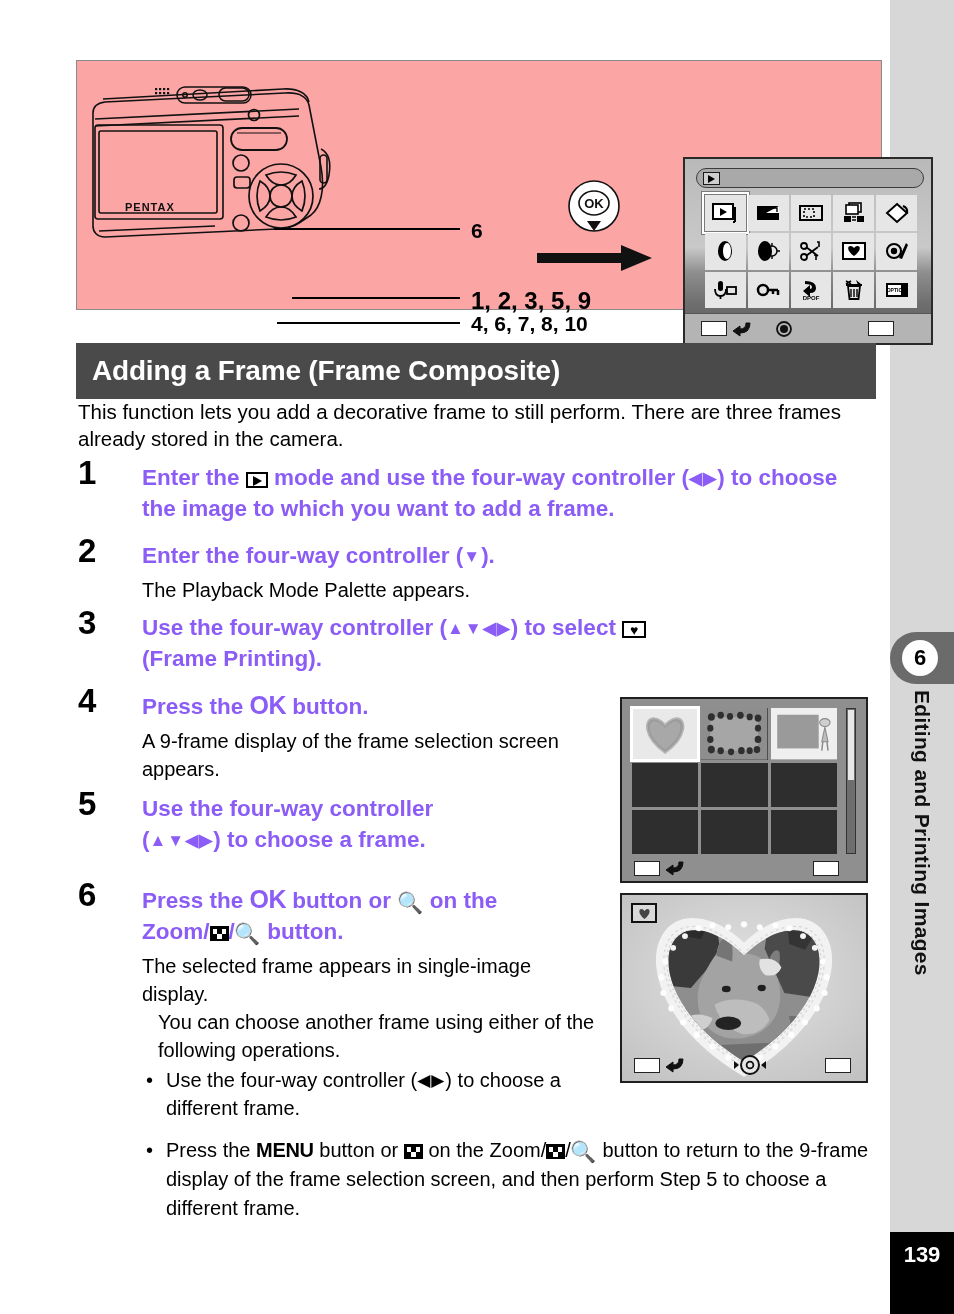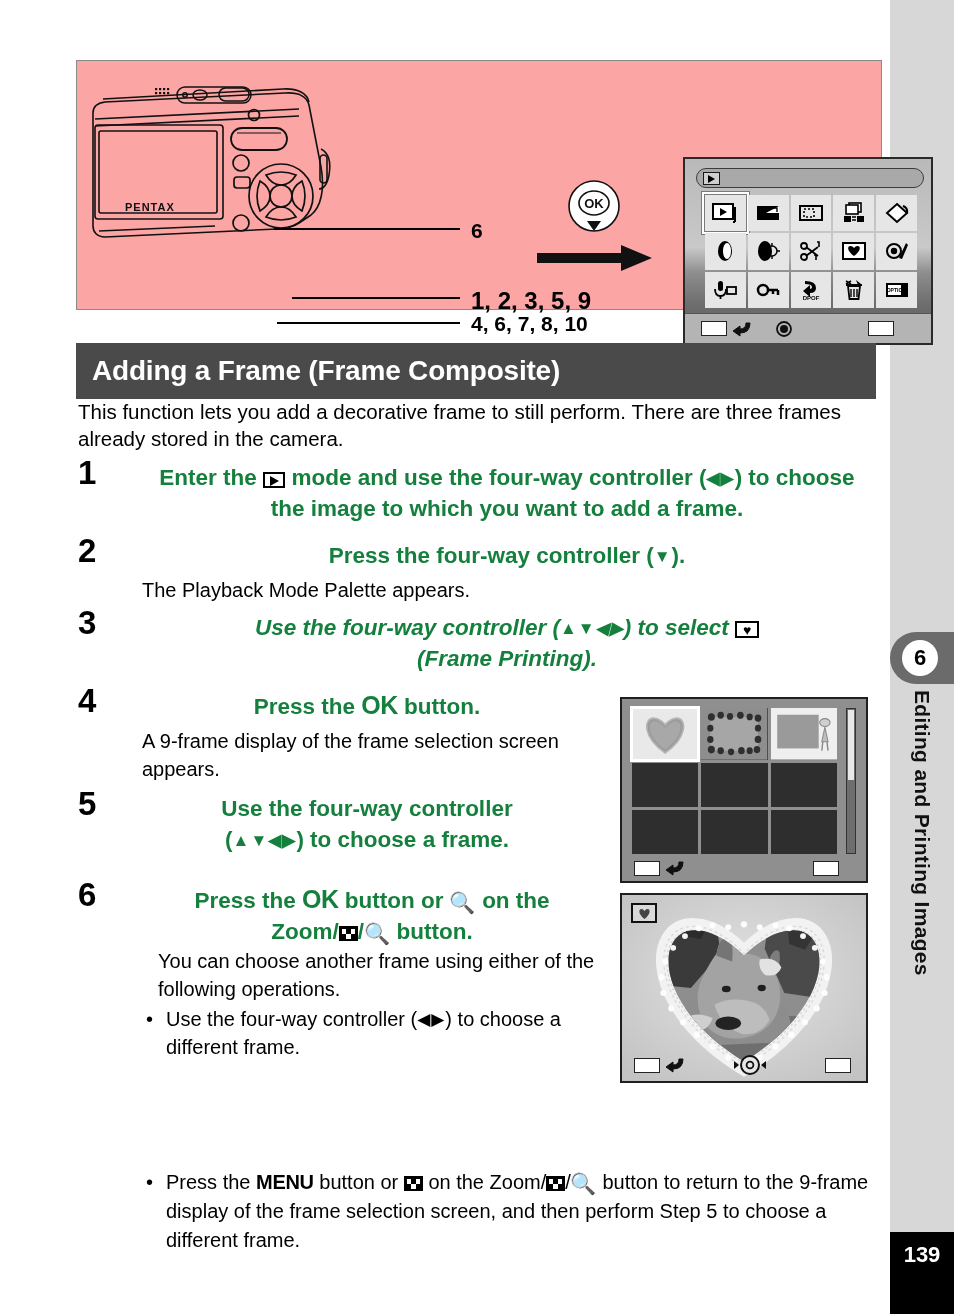--- a/index.html
+++ b/index.html
@@ -122,21 +122,21 @@
     font-size:20.5px; line-height:27px; color:#000;
   }
 
   .step{ position:absolute; }
   .step-num{
     position:absolute; left:0; top:-6px;
     font-size:33px; font-weight:bold; color:#000; line-height:1;
   }
   .step-body{ position:absolute; left:64px; top:0; }
   .step-head{
-    font-size:22.5px; font-weight:bold; line-height:31px; color:#15803d;text-align:center;
+    font-size:22.5px; font-weight:bold; line-height:31px; color:#8b5cf6;
   }
   .step-desc{
     font-size:20px; line-height:28px; color:#000; margin-top:5px;
   }
   .bullets{ margin-top:2px; }
   .bullet{ font-size:20px; line-height:28px; position:relative; padding-left:24px; }
   .bullet::before{ content:"\2022"; position:absolute; left:4px; top:0; }
 
   
   .gly{ display:inline-block; vertical-align:-2px; }
@@ -442,29 +442,29 @@
       <span class="gly gly-play"></span>
       <span>mode and use the four-way controller (</span><span class="arr">◀▶</span><span>) to choose the image to which you want to add a frame.</span>
     </div>
   </div>
 </div>
 
 <div class="step" style="left:78px; top:540px; width:795px;">
   <div class="step-num">2</div>
   <div class="step-body" style="width:730px;">
     <div class="step-head">
-      <span>Press the four-way controller (</span><span class="arr">▼</span><span>).</span>
+      <span>Enter the four-way controller (</span><span class="arr">▼</span><span>).</span>
     </div>
     <div class="step-desc">The Playback Mode Palette appears.</div>
   </div>
 </div>
 
 <div class="step" style="left:78px; top:612px; width:795px;">
   <div class="step-num">3</div>
-  <div class="step-body" style="width:730px;font-style:italic;">
+  <div class="step-body" style="width:730px;">
     <div class="step-head">
       <span>Use the four-way controller (</span><span class="arr">▲▼◀▶</span><span>) to select</span>
       <span class="gly gly-heart"></span><br>
       <span>(Frame Printing).</span>
     </div>
   </div>
 </div>
 
 <div class="step" style="left:78px; top:690px; width:520px;">
   <div class="step-num">4</div>
@@ -493,30 +493,31 @@
   <div class="step-body" style="width:460px;">
     <div class="step-head">
       <span>Press the</span>
       <span class="okword">OK</span>
       <span>button or</span>
       <span class="gly-mag">🔍</span>
       <span>on the</span><br>
       <span>Zoom/</span><span class="gly gly-nine"></span>/<span class="gly-mag">🔍</span>
       <span>button.</span>
     </div>
+    <div class="step-desc">The selected frame appears in single-image display.</div>
     <div class="step-desc" style="margin-top:0;margin-left:16px;">You can choose another frame using either of the following operations.</div>
     <div class="bullets">
       <div class="bullet">
         <span>Use the four-way controller (</span><span class="arr">◀▶</span><span>) to choose a different frame.</span>
       </div>
     </div>
   </div>
 </div>
 
-<div class="bullet" style="position:absolute; left:142px; top:1136px; width:730px; font-size:20px; line-height:29px;margin-top:32px;">
+<div class="bullet" style="position:absolute; left:142px; top:1136px; width:730px; font-size:20px; line-height:29px;">
   <span>Press the</span>
   <span class="menuword">MENU</span>
   <span>button or</span>
   <span class="gly gly-nine"></span>
   <span>on the Zoom/</span><span class="gly gly-nine"></span>/<span class="gly-mag">🔍</span>
   <span>button to return to the 9-frame display of the frame selection screen, and then perform Step 5 to choose a different frame.</span>
 </div>
 
 <div id="frame-select-screen">
   <div id="fs-grid">

